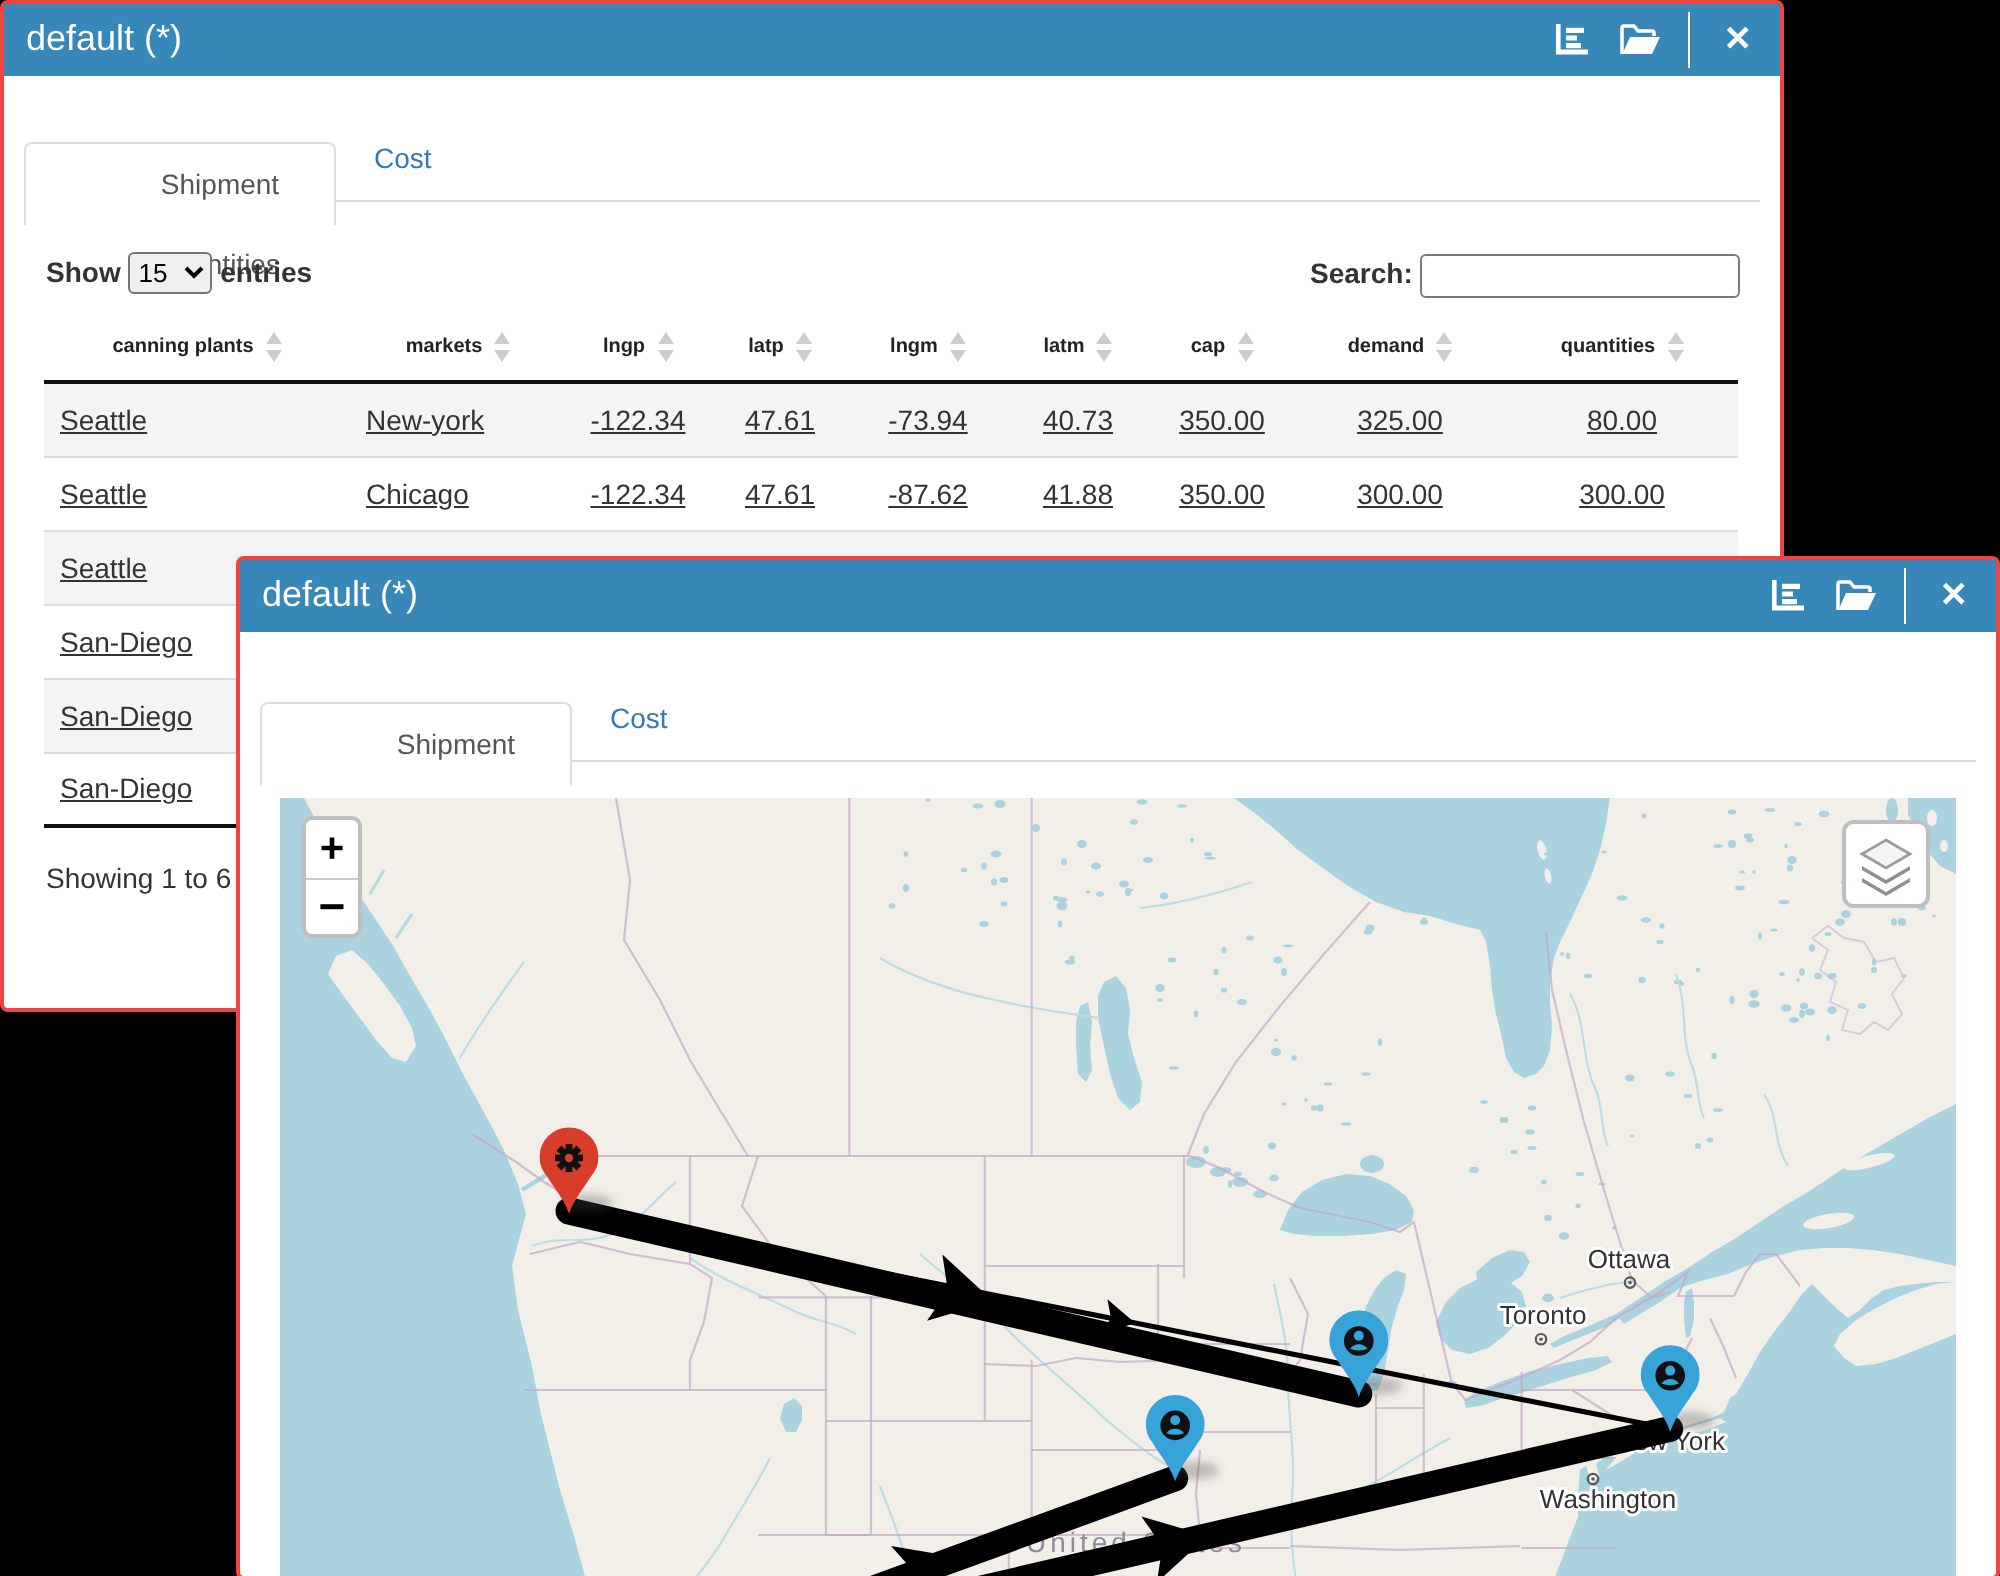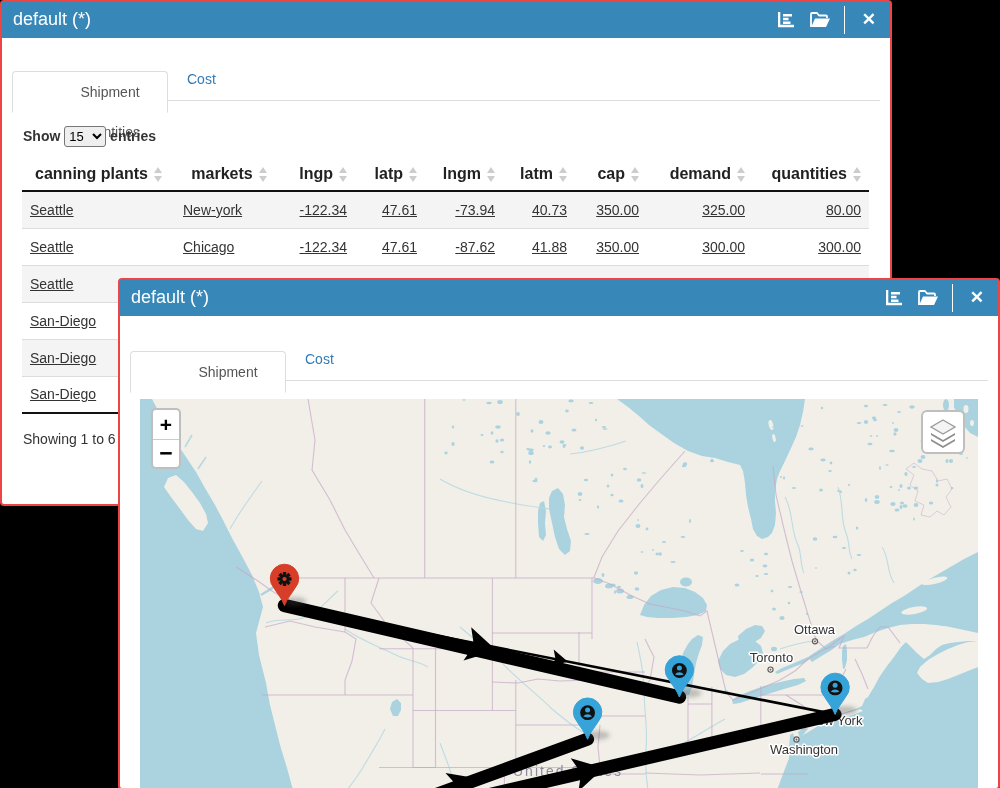--- a/index.html
+++ b/index.html
@@ -15,25 +15,25 @@
   .tab-act{position:absolute;left:0;top:12px;height:42px;background:#fff;border:1px solid #ddd;
            border-bottom:1px solid #fff;border-radius:4px 4px 0 0;box-sizing:border-box;
            font-size:14px;color:#555;text-align:center;line-height:40px;padding-left:40px;}
   .tab-cost{position:absolute;top:0;height:42px;font-size:14px;color:#337ab7;line-height:40px;text-align:right;}
   .sorter{display:inline-block;width:8px;height:15px;position:relative;vertical-align:middle;margin-left:6px;}
   .sorter:before{content:"";position:absolute;left:0;top:0;border-left:4px solid transparent;
       border-right:4px solid transparent;border-bottom:6px solid #cdcdcd;}
   .sorter:after{content:"";position:absolute;left:0;bottom:0;border-left:4px solid transparent;
       border-right:4px solid transparent;border-top:6px solid #cdcdcd;}
   table.dt{position:absolute;border-collapse:collapse;table-layout:fixed;font-size:14px;color:#333;}
-  table.dt th{font-size:16px;font-weight:bold;color:#222;border-bottom:2px solid #111;height:34px;padding:0 8px;box-sizing:border-box;}
+  table.dt th{font-size:10px;font-weight:bold;color:#222;border-bottom:2px solid #111;height:34px;padding:0 8px;box-sizing:border-box;}
   table.dt td{height:37px;padding:0 8px;border-top:1px solid #ddd;box-sizing:border-box;text-decoration:underline;}
   table.dt tr.odd td{background:#f4f4f4;}
   table.dt tr.last td{border-bottom:2px solid #111;}
-  .num{text-align:right;}
+  .num{text-align:center;}
   .ctl{position:absolute;font-size:14px;font-weight:bold;color:#333;}
   select.len{width:42px;height:21px;font-size:13px;border:1px solid #767676;border-radius:3px;
              font-family:"Liberation Sans",sans-serif;}
   input.srch{width:160px;height:22px;border:1px solid #7a7a7a;border-radius:3px;box-sizing:border-box;}
 </style>
 </head>
 <body>
 
 <div class="win" id="w1" style="left:0;top:0;width:892px;height:506px;">
   <div class="tbar">default (*)</div>
@@ -48,20 +48,21 @@
     </svg>
     <div class="tsep" style="right:45px;"></div>
     <div class="x" style="right:14px;">✕</div>
   </div>
   <div class="tabs" style="left:10px;top:57px;width:868px;">
     <div class="tab-act" style="width:156px;">Shipment quantities</div>
     <div class="tab-cost" style="left:175px;">Cost</div>
   </div>
   <span class="ctl" style="left:21px;top:124px;">Show
     <select class="len"><option>15</option></select> entries</span>
+  <span class="ctl" style="left:653px;top:125px;">Search:<input class="srch" style="margin-left: 4px; vertical-align: middle;"></span>
   <table class="dt" style="left:20px;top:155px;width:847px;">
     <colgroup>
       <col style="width:153px">
         <col style="width:108px">
         <col style="width:72px">
       <col style="width:70px">
         <col style="width:78px">
         <col style="width:72px">
       <col style="width:72px">
         <col style="width:106px">

